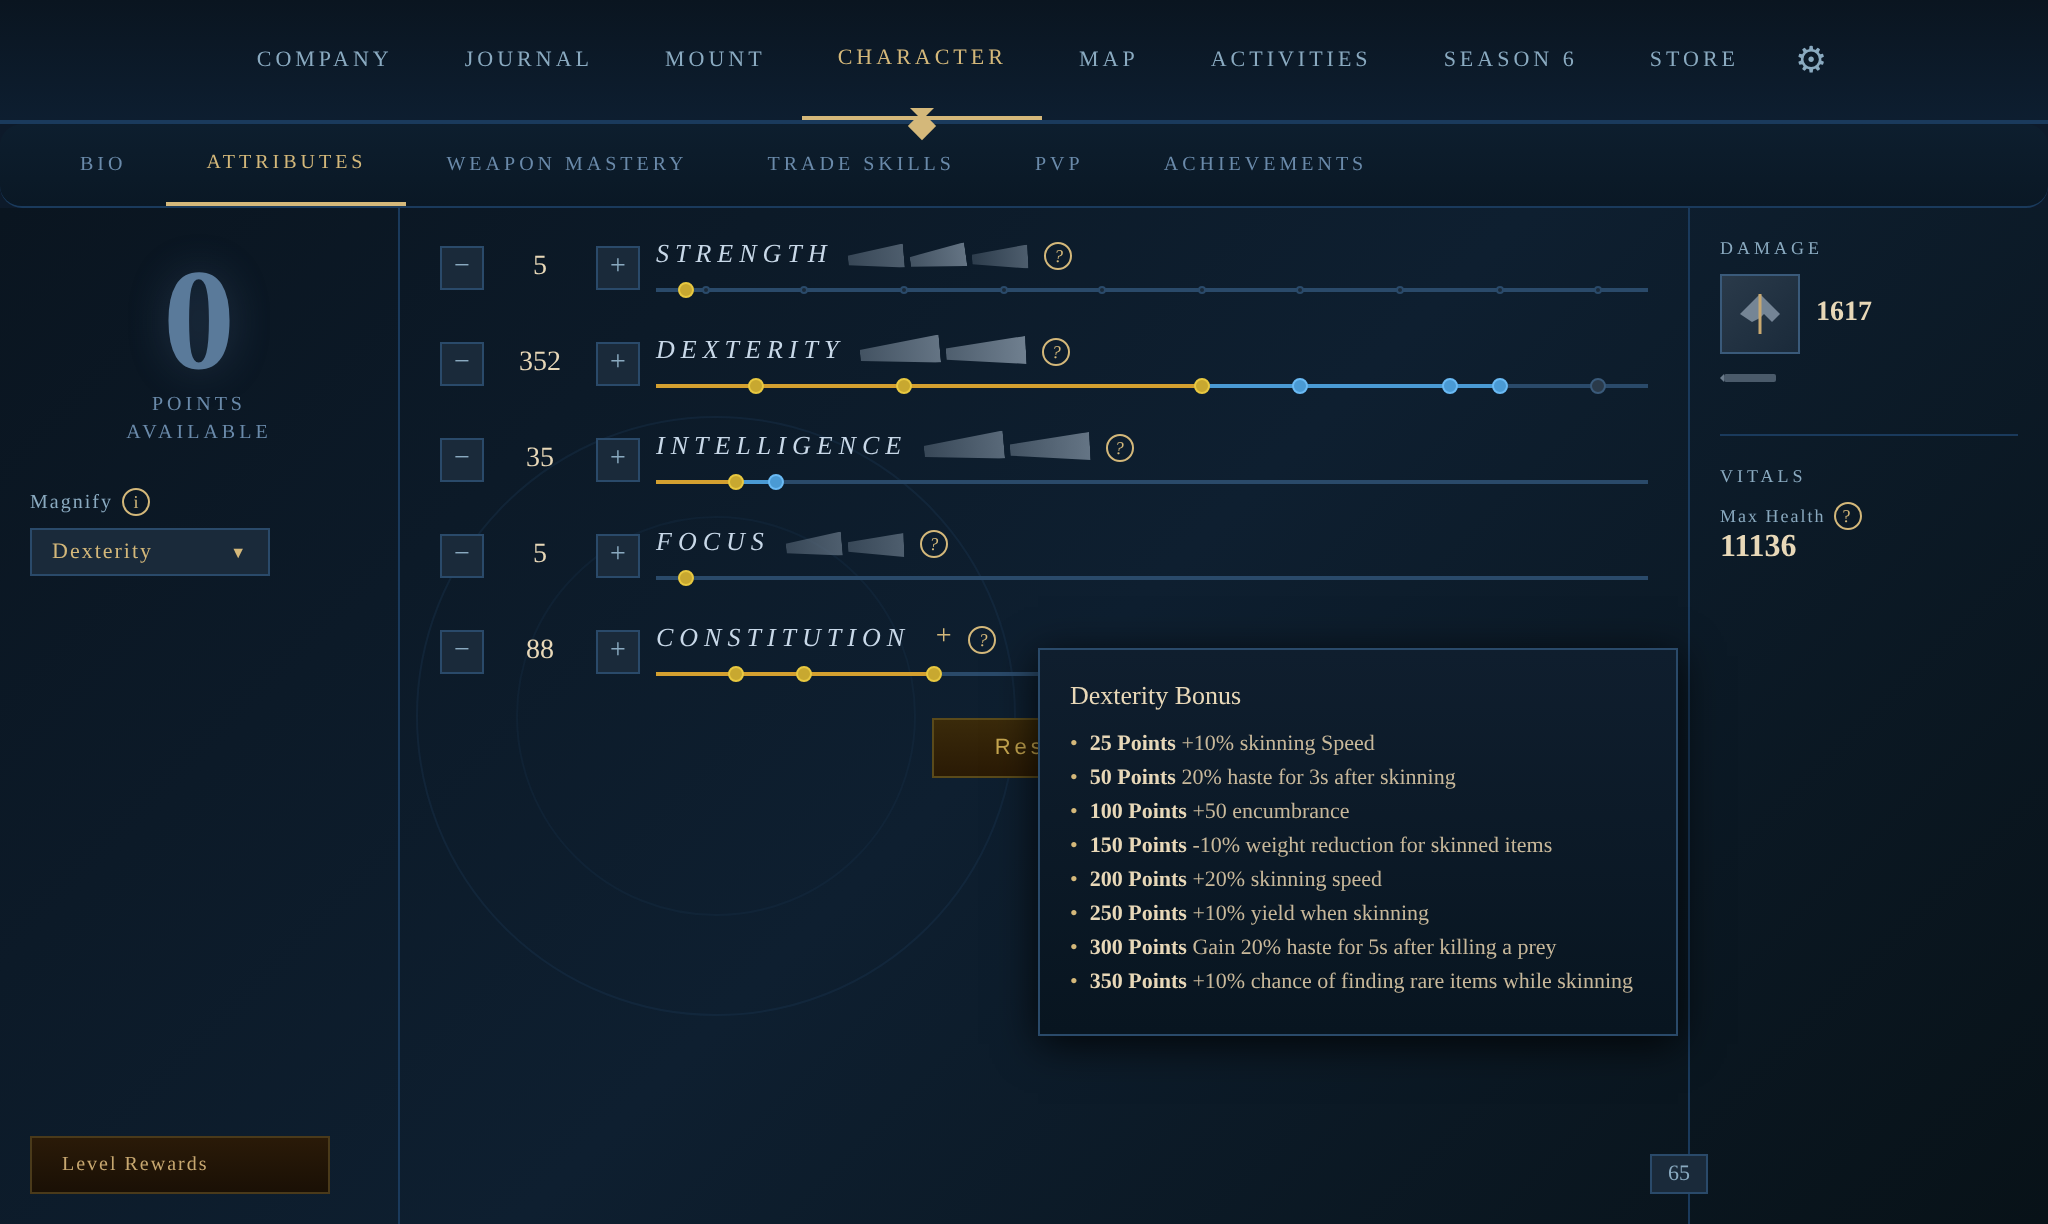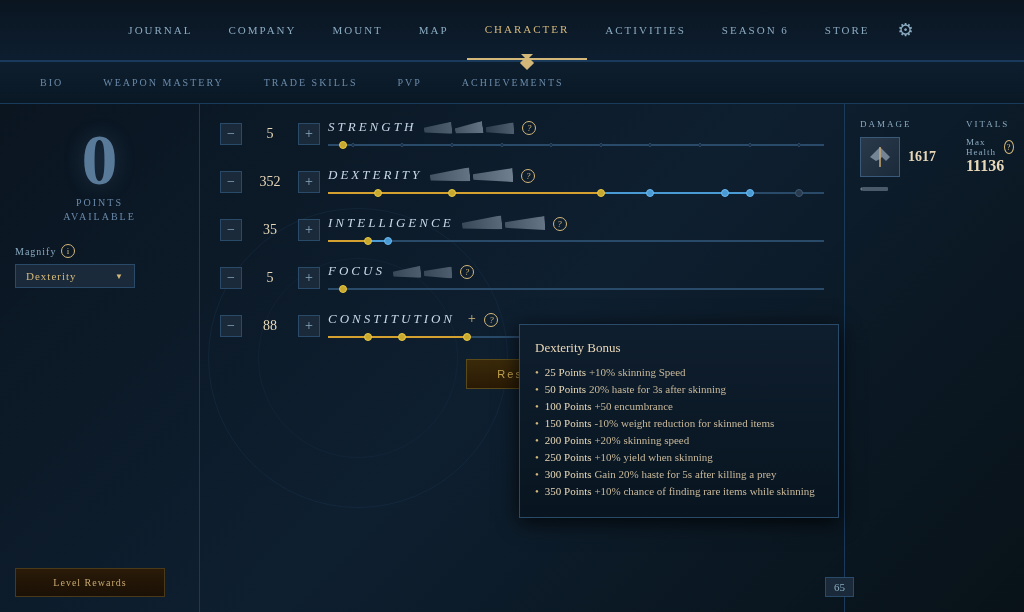--- a/index.html
+++ b/index.html
@@ -82,20 +82,21 @@
 
     
     .sub-nav {
       background: linear-gradient(180deg, #0d1e2e 0%, #0a1825 100%);
       height: 42px;
       display: flex;
       align-items: center;
       padding: 0 20px;
       gap: 0;
       border-bottom: 1px solid #1a3a5c;
+      border-radius: 11px;
     }
     .sub-nav-item {
       color: #6a8aaa;
       font-size: 10px;
       letter-spacing: 2px;
       text-transform: uppercase;
       padding: 0 20px;
       height: 100%;
       display: flex;
       align-items: center;
@@ -216,21 +217,20 @@
       bottom: 15px;
       left: 15px;
       background: linear-gradient(180deg, #2a1a08 0%, #1a1005 100%);
       border: 1px solid #4a3a1a;
       color: #c8a870;
       font-size: 10px;
       letter-spacing: 1px;
       padding: 8px 15px;
       cursor: pointer;
       width: 150px;
-      text-align: center;
     }
 
     
     .center-panel {
       flex: 1;
       padding: 15px 20px;
       position: relative;
     }
 
     .attribute-row {
@@ -405,21 +405,21 @@
       padding: 3px 8px;
       z-index: 10;
     }
 
     
     .right-panel {
       width: 180px;
       padding: 15px;
       border-left: 1px solid #1a3a5c;
       display: flex;
-      flex-direction: row;
+      flex-direction: column;
       gap: 15px;
       position: relative;
     }
 
     .stat-section-title {
       color: #8aaac0;
       font-size: 9px;
       letter-spacing: 2px;
       text-transform: uppercase;
       margin-bottom: 8px;
@@ -501,55 +501,56 @@
     }
 
     .tooltip-item::before {
       content: '•';
       color: #d4b87a;
       flex-shrink: 0;
     }
 
     .tooltip-item .points {
       color: #e8d8b8;
-      font-weight: normal;
+      font-weight: bold;
     }
 
     .plus-icon {
       color: #d4b87a;
       font-size: 12px;
     }
 
     
     .const-plus {
       color: #d4b87a;
       font-size: 14px;
       margin-left: 4px;
     }
   </style>
 </head>
 <body>
 
 <div class="top-nav">
+  <div class="nav-item">COMPANY</div>
   <div class="nav-item">JOURNAL</div>
-  <div class="nav-item">COMPANY</div>
   <div class="nav-item">MOUNT</div>
-  <div class="nav-item">MAP</div>
   <div class="nav-item active">
     <span>CHARACTER</span>
     <div class="nav-diamond"></div>
   </div>
+  <div class="nav-item">MAP</div>
   <div class="nav-item">ACTIVITIES</div>
   <div class="season-badge">SEASON 6</div>
   <div class="nav-item">STORE</div>
   <div class="nav-gear">⚙</div>
 </div>
 
 <div class="sub-nav">
   <div class="sub-nav-item">BIO</div>
+  <div class="sub-nav-item active">ATTRIBUTES</div>
   <div class="sub-nav-item">WEAPON MASTERY</div>
   <div class="sub-nav-item">TRADE SKILLS</div>
   <div class="sub-nav-item">PVP</div>
   <div class="sub-nav-item">ACHIEVEMENTS</div>
 </div>
 
 <div class="main-content">
   <div class="bg-circle"></div>
   <div class="bg-circle2"></div>
 

